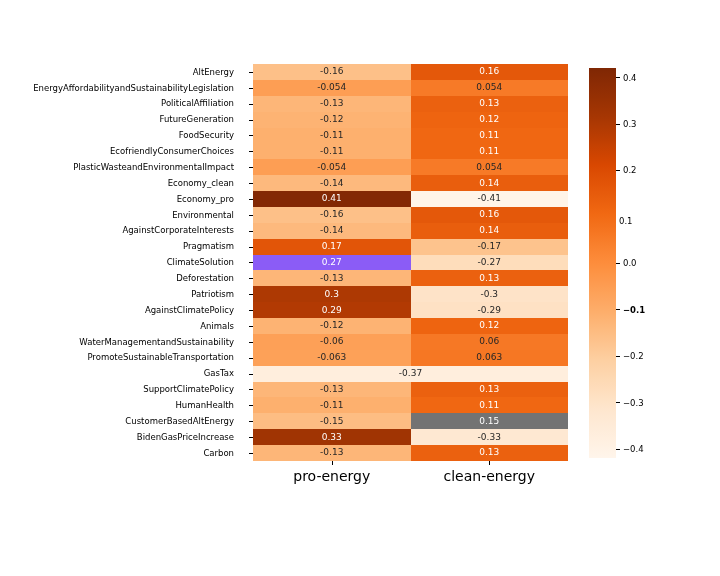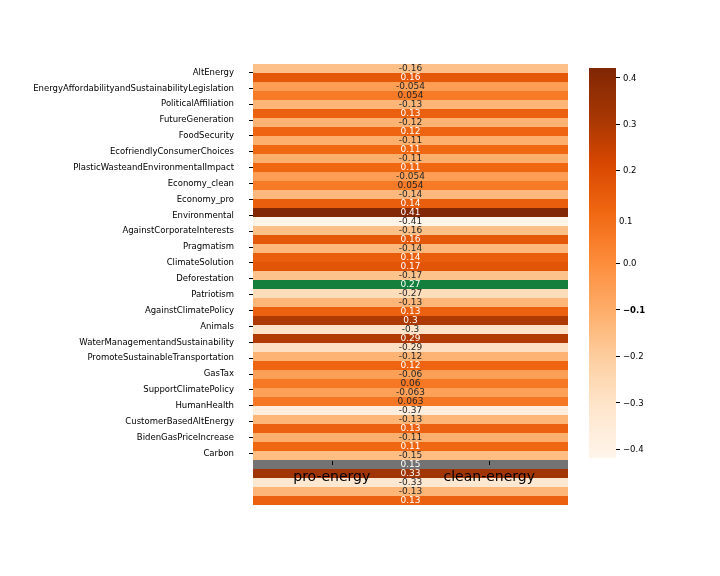--- a/index.html
+++ b/index.html
@@ -74,21 +74,21 @@
     left: 253px;
     top: 64px;
     width: 315px;
     height: 397px;
     display: flex;
     flex-direction: column;
   }
   .hm-row {
     flex: 1 1 0;
     display: flex;
-    flex-direction: column;
+    flex-direction: row;
   }
   .hm-cell {
     flex: 1 1 0;
     display: flex;
     align-items: center;
     justify-content: center;
     font-size: 9px;
     line-height: 1;
   }
 
@@ -280,21 +280,21 @@
       </div>
       <div class="hm-row">
         <div class="hm-cell" style="background: rgb(253, 185, 125); color: rgb(38, 38, 38);">-0.14</div>
         <div class="hm-cell" style="background: rgb(233, 94, 13); color: rgb(255, 255, 255);">0.14</div>
       </div>
       <div class="hm-row">
         <div class="hm-cell" style="background: rgb(226, 85, 8); color: rgb(255, 255, 255);">0.17</div>
         <div class="hm-cell" style="background: rgb(253, 195, 141); color: rgb(38, 38, 38);">-0.17</div>
       </div>
       <div class="hm-row">
-        <div class="hm-cell" style="background: #15803d; color: rgb(255, 255, 255);">0.27</div>
+        <div class="hm-cell" style="background: #8b5cf6; color: rgb(255, 255, 255);">0.27</div>
         <div class="hm-cell" style="background: rgb(254, 221, 187); color: rgb(38, 38, 38);">-0.27</div>
       </div>
       <div class="hm-row">
         <div class="hm-cell" style="background: rgb(253, 182, 120); color: rgb(38, 38, 38);">-0.13</div>
         <div class="hm-cell" style="background: rgb(235, 97, 15); color: rgb(255, 255, 255);">0.13</div>
       </div>
       <div class="hm-row">
         <div class="hm-cell" style="background: rgb(173, 57, 3); color: rgb(255, 255, 255);">0.3</div>
         <div class="hm-cell" style="background: rgb(254, 227, 200); color: rgb(38, 38, 38);">-0.3</div>
       </div>

